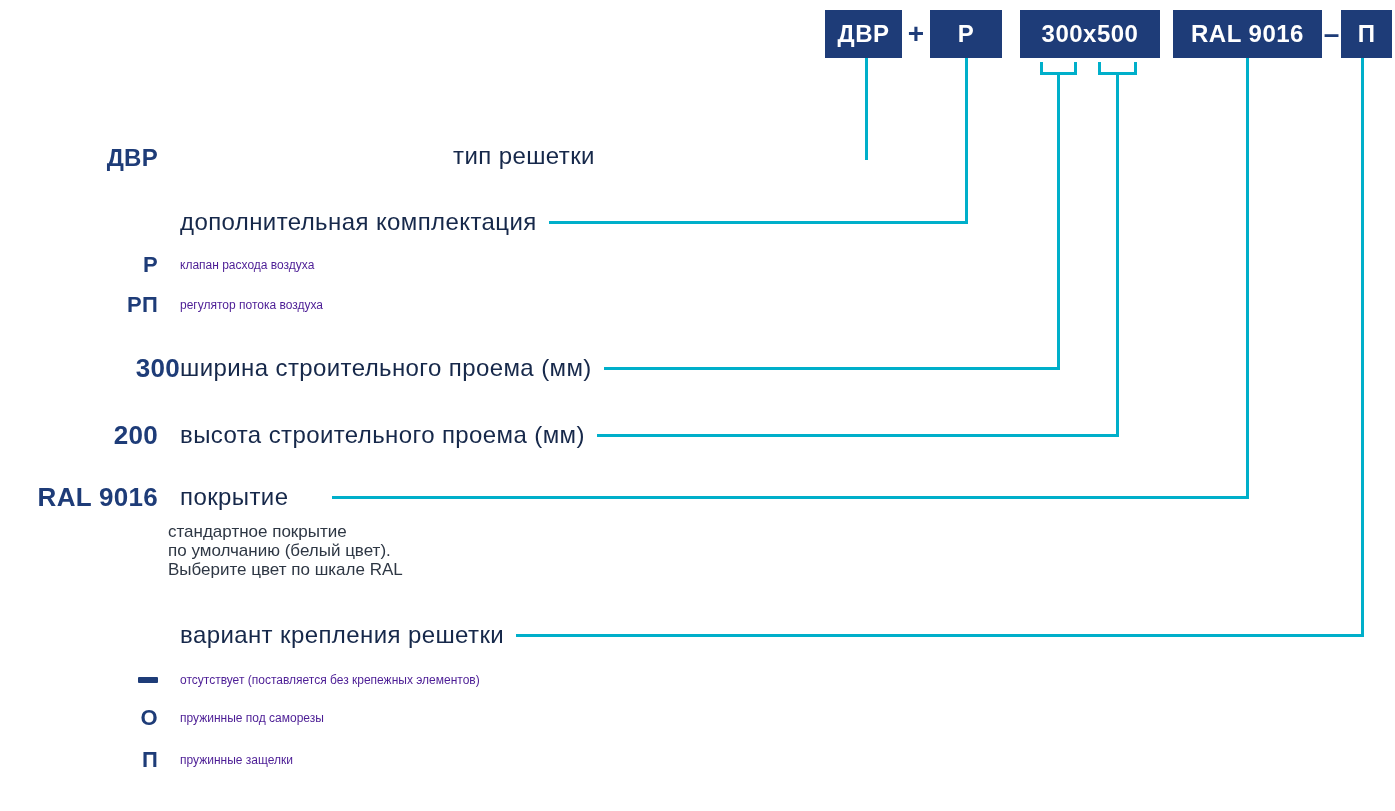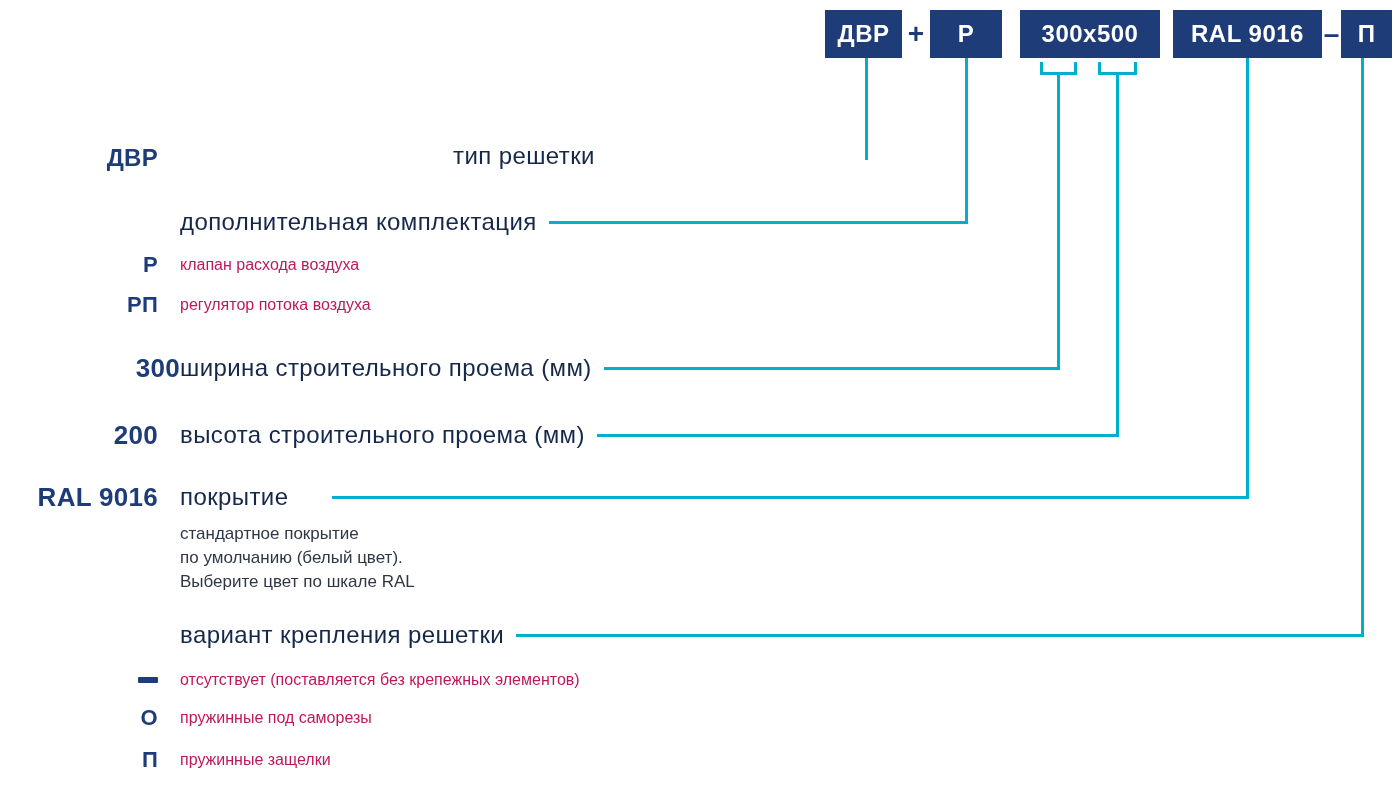--- a/index.html
+++ b/index.html
@@ -22,22 +22,22 @@
   .row { position:absolute; height:32px; display:flex; align-items:center; }
   .row .hline { flex:1 0 auto; height:3px; background:#00afca; margin-left:12px; }
 
   
   .title { font-size:24px; color:#16284a; letter-spacing:0.4px; white-space:nowrap; }
   .code { position:absolute; left:0; width:158px; text-align:right; color:#1e3c78; font-weight:700;
           line-height:32px; height:32px; letter-spacing:0.3px; }
   .code.sm { font-size:22px; }
   .code.md { font-size:24px; }
   .code.lg { font-size:26px; }
-  .desc { position:absolute; left:180px; height:26px; line-height:26px; font-size:16px; color:#be185d; white-space:nowrap; }
-  .note { position:absolute; left:180px; font-size:17px; line-height:24px; color:#2e3744; white-space:pre-line; }
+  .desc { position:absolute; left:180px; height:26px; line-height:26px; font-size:12px; color:#4c1d95; white-space:nowrap; }
+  .note { position:absolute; left:168px; font-size:17px; line-height:19px; color:#2e3744; white-space:pre-line; }
   .dash-bar { position:absolute; left:138px; width:20px; height:6px; background:#1e3c78; border-radius:1px; }
 </style>
 </head>
 <body>
 
 <div class="canvas">
 
   <div class="box" style="left:825px;width:77px;">ДВР</div>
   <div class="sep" style="left:902px;width:28px;">+</div>
   <div class="box" style="left:930px;width:72px;">Р</div>

